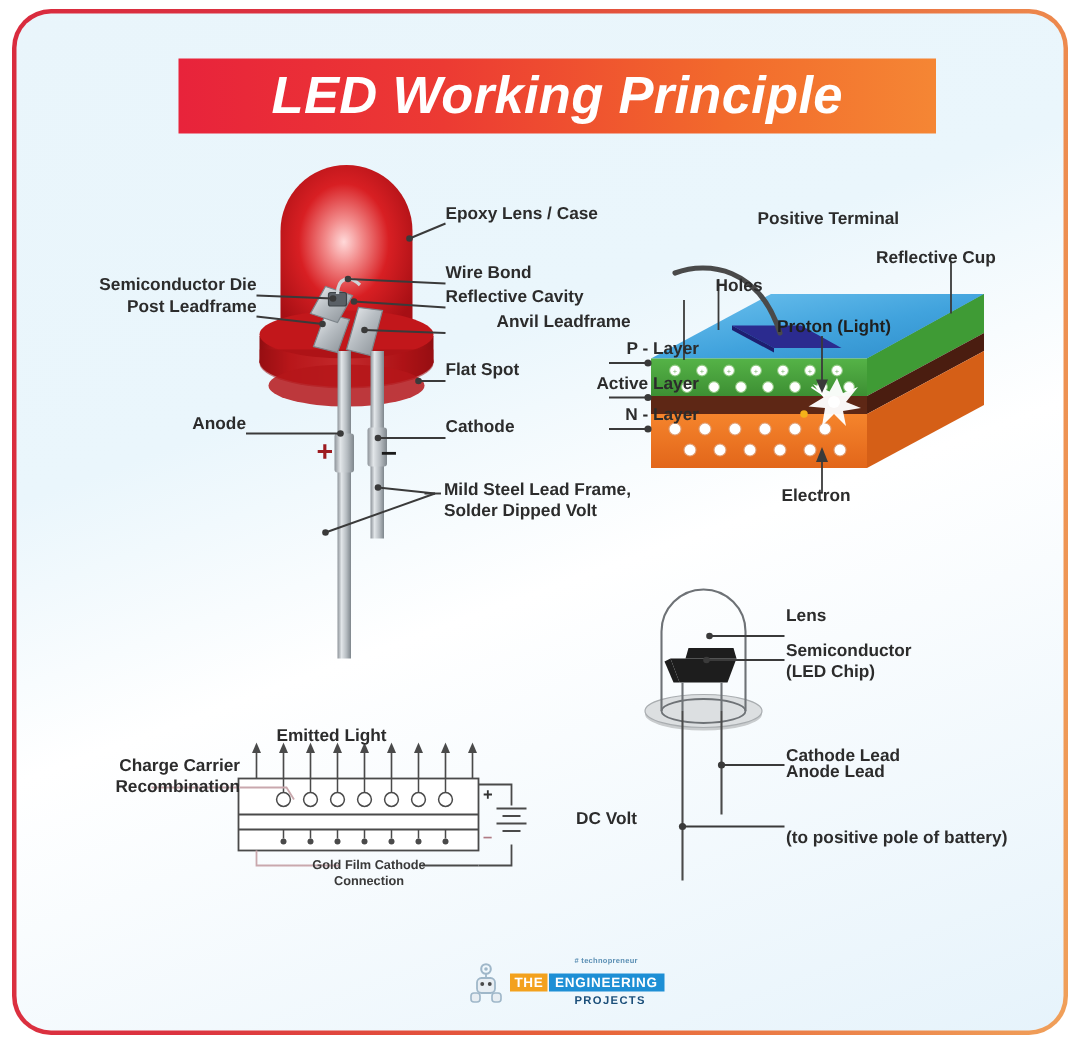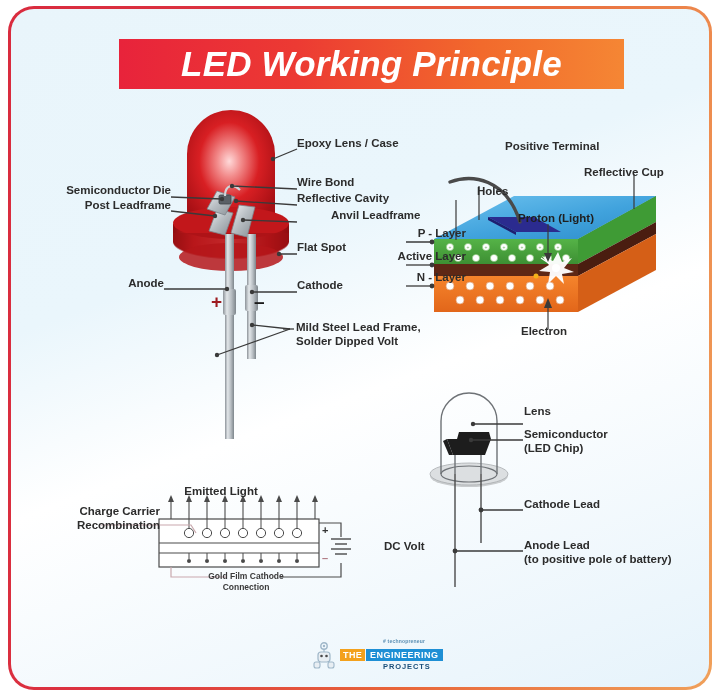--- a/index.html
+++ b/index.html
@@ -436,21 +436,21 @@
         <line x1="70" y1="119" x2="112" y2="119" stroke="#3a3a3a" stroke-width="1.3"></line>
         <circle cx="70" cy="119" r="2.4" fill="#3a3a3a"></circle>
         <line x1="44" y1="160" x2="112" y2="160" stroke="#3a3a3a" stroke-width="1.3"></line>
         <circle cx="44" cy="160" r="2.4" fill="#3a3a3a"></circle>
       </svg>
 
       <div class="lbl" style="left:513px; top:396px;">Lens</div>
       <div class="lbl" style="left:513px; top:419px;">Semiconductor</div>
       <div class="lbl" style="left:513px; top:433px;">(LED Chip)</div>
       <div class="lbl" style="left:513px; top:489px;">Cathode Lead</div>
-      <div class="lbl" style="left:513px; top:530px;">Anode Lead</div>
+      <div class="lbl" style="left:513px; top:500px;">Anode Lead</div>
       <div class="lbl" style="left:513px; top:544px;">(to positive pole of battery)</div>
 
       <div class="logo-wrap">
         <svg class="logo-robot" viewBox="0 0 26 28">
           <circle cx="13" cy="4" r="3.2" fill="none" stroke="#9fb7c9" stroke-width="1.4"></circle>
           <circle cx="13" cy="4" r="1.2" fill="#9fb7c9"></circle>
           <line x1="13" y1="7" x2="13" y2="10" stroke="#9fb7c9" stroke-width="1.2"></line>
           <rect x="7" y="10" width="12" height="10" rx="3" fill="#e8eef3" stroke="#9fb7c9" stroke-width="1.2"></rect>
           <circle cx="10.5" cy="14" r="1.3" fill="#4a4a4a"></circle>
           <circle cx="15.5" cy="14" r="1.3" fill="#4a4a4a"></circle>

